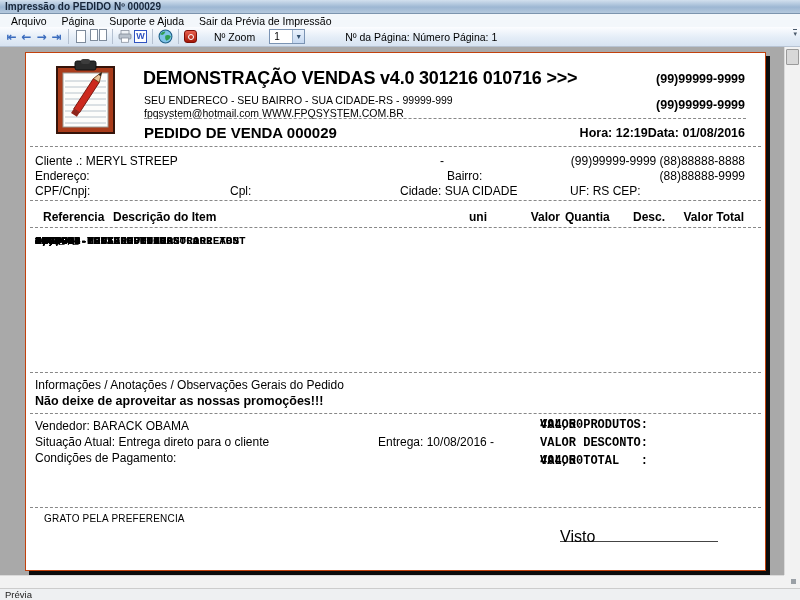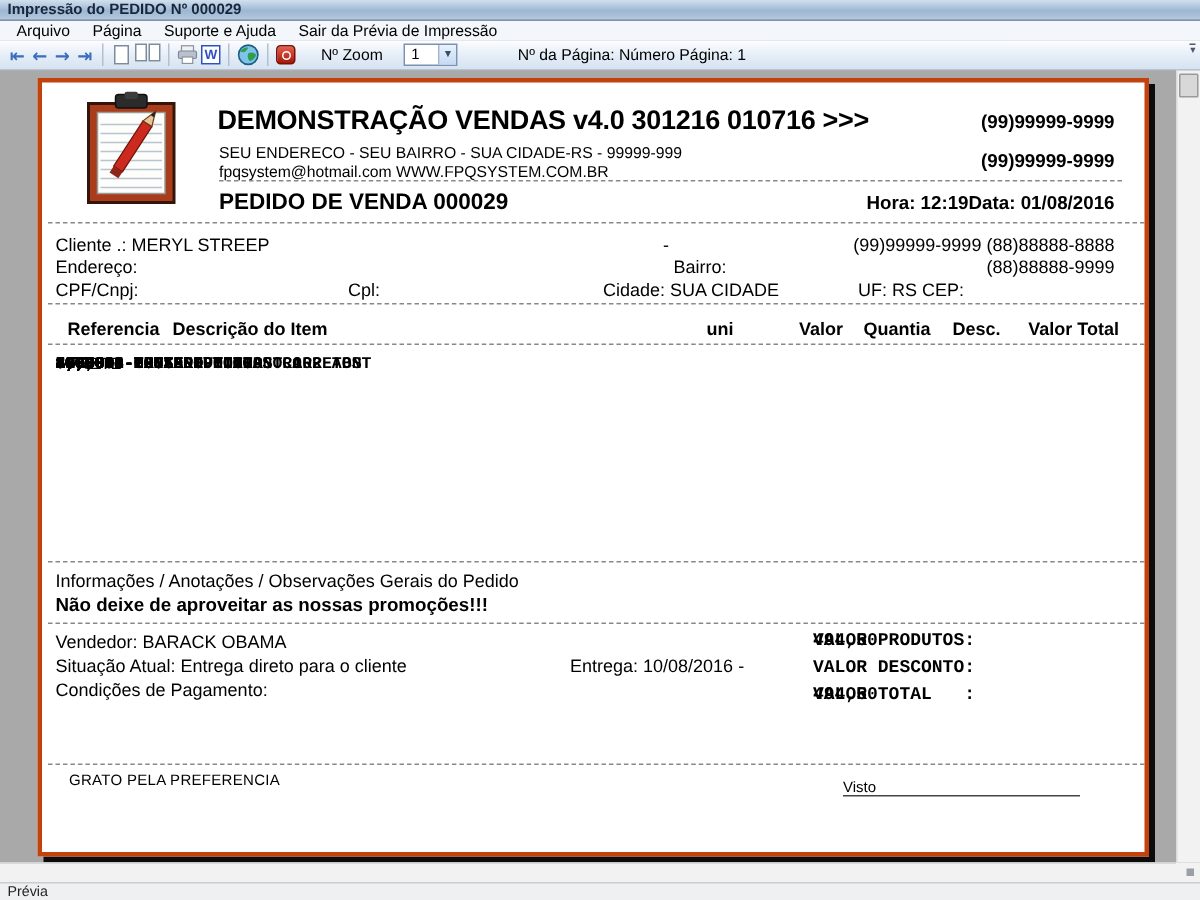--- a/index.html
+++ b/index.html
@@ -42,21 +42,21 @@
   .vscroll{position:absolute;top:47px;right:0;width:16px;height:528px;background:#f2f2f2;border-left:1px solid #dadada}
   .vthumb{position:absolute;top:2px;left:1px;width:13px;height:16px;background:#d8d8d8;border:1px solid #9a9a9a;border-radius:1px}
   .hscroll{position:absolute;top:575px;left:0;width:784px;height:13px;background:#f2f2f2;border-top:1px solid #dadada}
   .scroll-corner{position:absolute;top:575px;right:0;width:16px;height:13px;background:#f2f2f2}
   .corner-glyph{position:absolute;right:4px;top:4px;width:5px;height:5px;background:#9aa0a6}
   .statusbar{position:absolute;top:588px;left:0;width:800px;height:12px;background:#eef0f2;
     border-top:1px solid #cccccc;font-size:9.5px;line-height:11px;padding-left:5px;color:#222}
 
   
   .page{position:absolute;left:25px;top:5px;width:741px;height:519px;background:#fff;
-    border:3px solid #c2410c;box-shadow:4px 4px 0 #0c0c0c}
+    border:1px solid #c2410c;box-shadow:4px 4px 0 #0c0c0c}
   .page *{position:absolute}
   .hr{border-top:1px dashed #888;height:0}
   .pre{white-space:pre}
 
   .company-name{left:117px;top:15px;font-size:18px;font-weight:bold;letter-spacing:-0.2px;white-space:nowrap}
   .addr{left:118px;top:41px;font-size:10.5px;white-space:nowrap}
   .contact{left:118px;top:54px;font-size:10.5px;white-space:nowrap}
   .hr-contact{left:118px;top:65px;width:602px}
   .order-title{left:118px;top:71px;font-size:15px;font-weight:bold;white-space:nowrap}
   .phone1{right:20px;top:19px;font-size:12.5px;font-weight:600;white-space:nowrap}
@@ -75,21 +75,21 @@
   .cidade-pos{left:374px}
   .uf-pos{left:544px}
   .hr3{left:4px;top:147px;width:731px}
 
   .thead{left:9px;top:157px;width:712px;display:flex;font-size:12px;font-weight:bold}
   .thead span{position:static;white-space:nowrap}
   .h-ref{width:72px;padding-left:8px}
   .h-desc{width:352px;padding-left:6px}
   .h-uni{width:44px;padding-left:10px}
   .h-val{width:62px;text-align:right;padding-right:5px}
-  .h-qty{width:68px;text-align:center;padding-right:6px}
+  .h-qty{width:68px;text-align:left;padding-right:6px}
   .h-dsc{width:45px;text-align:left}
   .h-tot{width:69px;text-align:right;padding-right:3px}
   .hr4{left:4px;top:174px;width:731px}
 
   .items{left:9px;top:181px;width:712px;border-collapse:collapse;table-layout:fixed}
   .items td{font-family:"Liberation Mono",monospace;font-weight:bold;font-size:11px;
     line-height:14px;padding:0;overflow:hidden;white-space:nowrap}
   .items td.ref{font-family:"Liberation Sans",sans-serif;font-weight:normal;font-size:11px;padding-left:8px}
   .items td.desc{padding-left:6px}
   .items td.uni{padding-left:10px}
@@ -107,21 +107,21 @@
   .condicoes{left:9px;top:398px}
 
   .totals{left:514px;top:364px;width:204px;display:flex;flex-direction:column}
   .totals .trow{position:static;display:flex;height:18px;font-family:"Liberation Mono",monospace;
     font-weight:bold;font-size:12px;line-height:16px}
   .totals .tlabel{white-space:pre}
   .totals .tval{flex:1;text-align:right;white-space:pre}
 
   .hr7{left:4px;top:454px;width:731px}
   .thanks{left:18px;top:460px;font-size:10px;letter-spacing:0.2px;white-space:nowrap}
-  .visto{left:534px;top:465px;font-size:10px;white-space:nowrap}
+  .visto{left:534px;top:475px;font-size:16px;white-space:nowrap}
   .visto-line{display:inline-block;position:static;width:158px;border-bottom:1px solid #444;height:11px}
 
   .logo{left:28px;top:6px}
 </style>
 </head>
 <body>
 
 <div class="titlebar">
   <span>Impressão do PEDIDO Nº 000029</span>
 </div>

